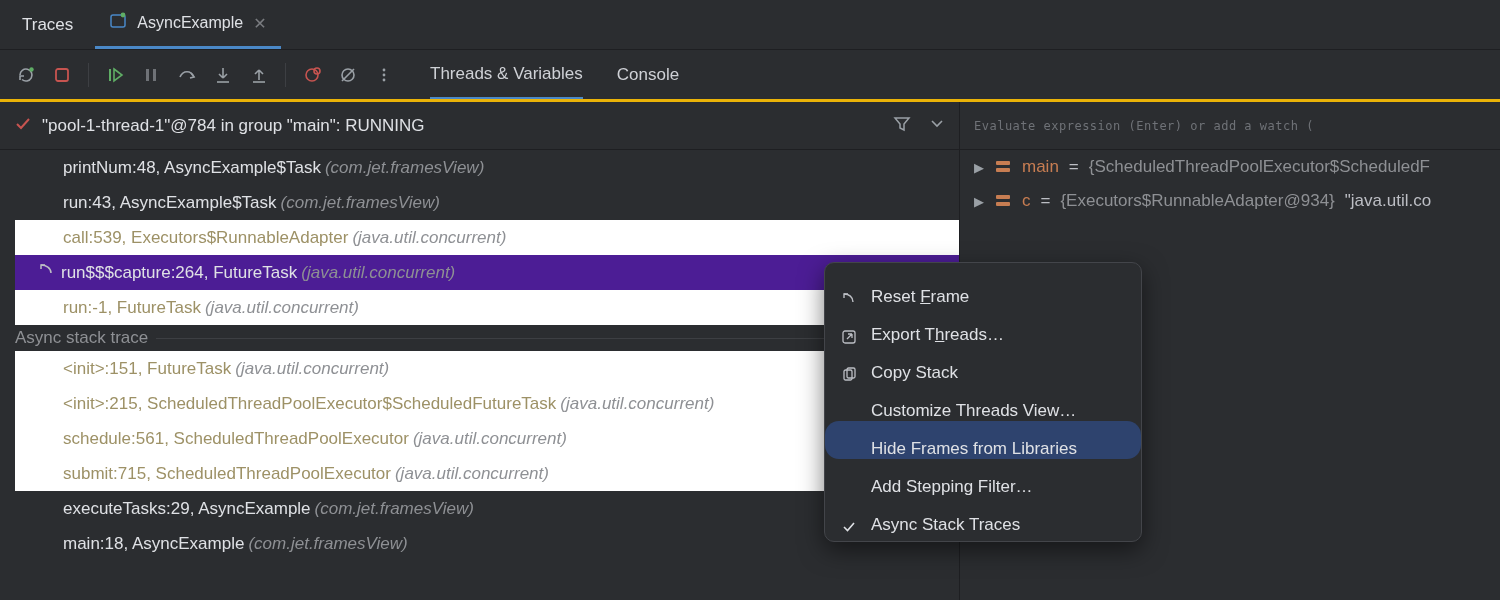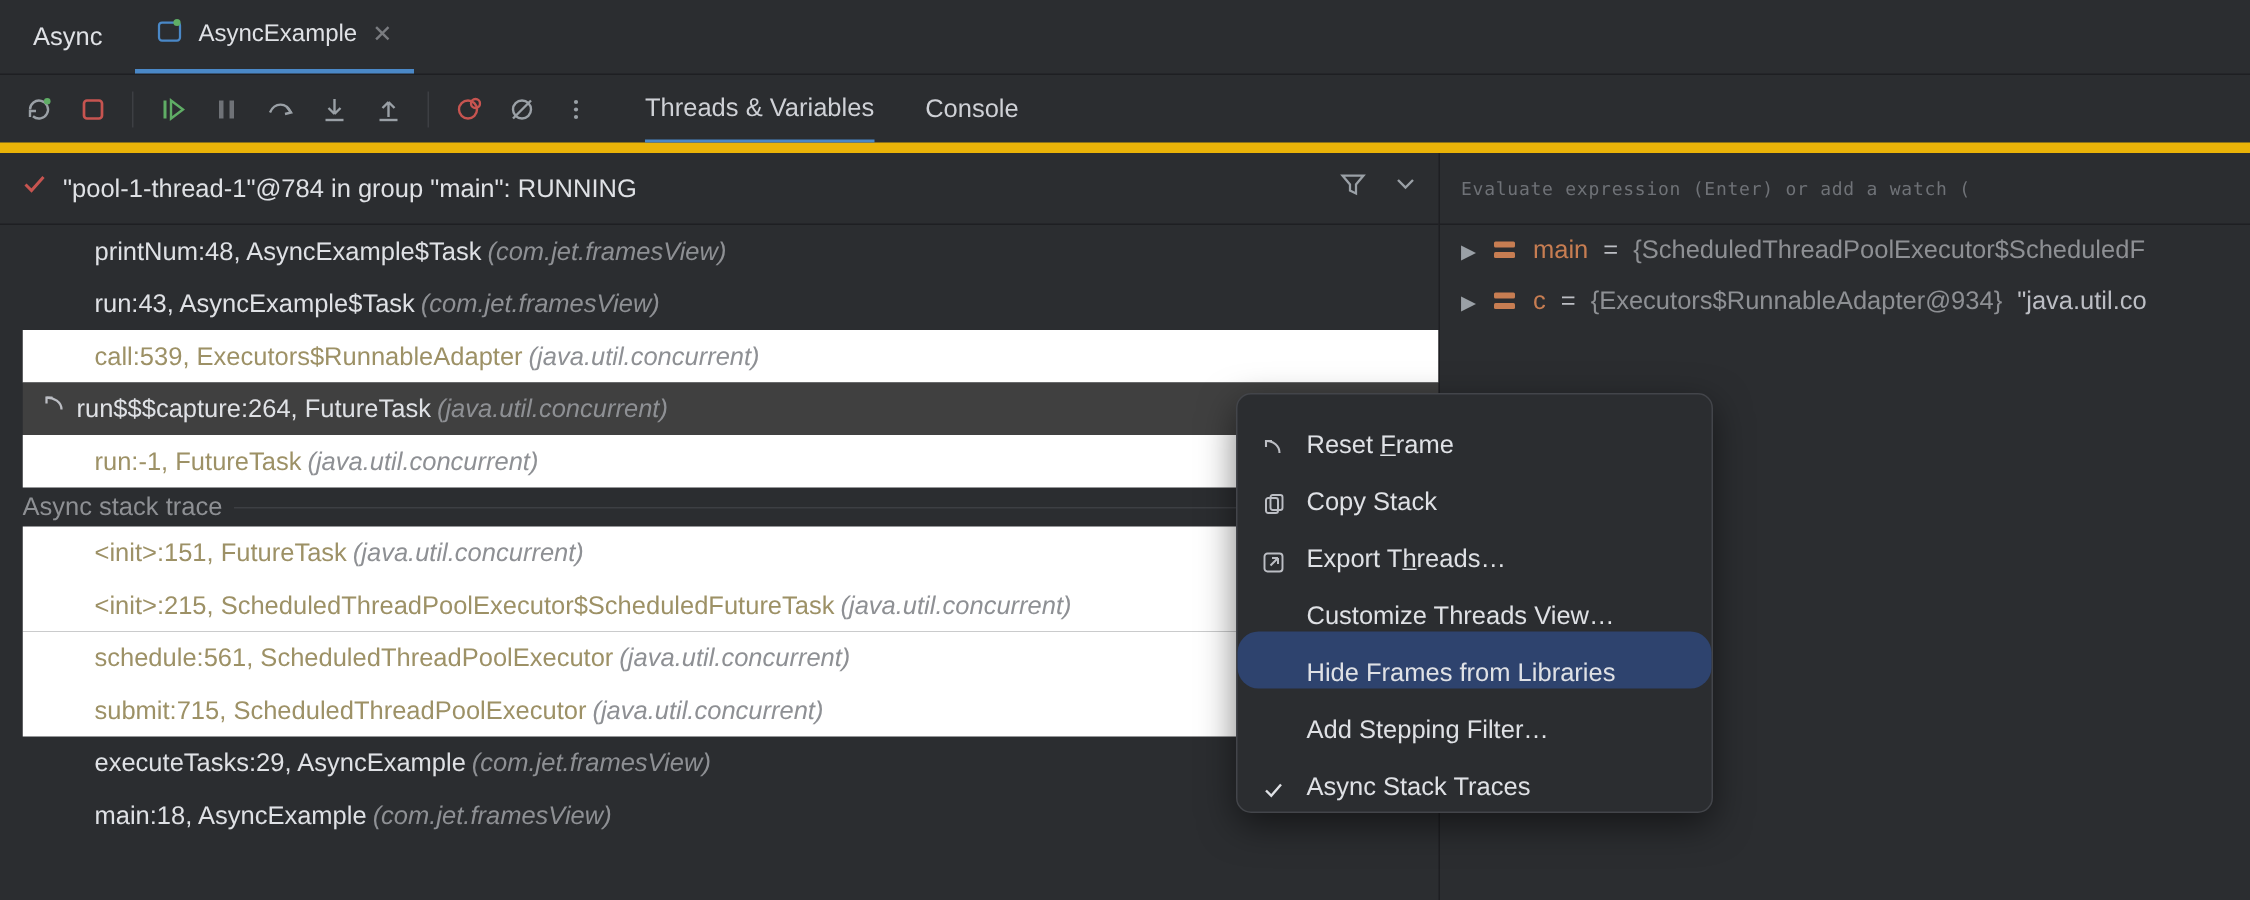--- a/index.html
+++ b/index.html
@@ -37,21 +37,21 @@
     border-bottom: 3px solid #4a88c7;
     color: #dfe1e5;
   }
   .tab .close-x { color: #7a7c80; font-size: 16px; }
 
   
   .toolbar {
     display: flex;
     align-items: center;
     height: 52px;
-    border-bottom: 7px solid #eab308;
+    border-bottom: 3px solid #eab308;
     padding: 0 10px;
     gap: 4px;
   }
   .toolbar .sep { width:1px; height:24px; background:#3d3f43; margin:0 6px;}
   .tb-btn {
     width: 32px; height: 32px;
     display:flex; align-items:center; justify-content:center;
     color:#9aa0a6;
   }
   .tb-btn svg { display:block; }
@@ -88,21 +88,21 @@
 
   .frames-list { flex:1; overflow:hidden;margin-left:15px; }
   .frame-row {
     display:flex; align-items:center;
     height:35px;
     padding-left:48px;
     font-size:17px;
     white-space:nowrap;
   }
   .frame-row.lib { background:#ffffff; }
-  .frame-row.selected { background:#404040; padding-left:12px; }
+  .frame-row.selected { background:#4c1d95; padding-left:22px; }
   .frame-row .reset-ic { margin-right:6px; color:#bcbec4; }
   .frame-row .meth { color:#dfe1e5; }
   .frame-row.lib .meth { color:#9d9166; }
   .frame-row .pkg { color:#8e9094; font-style:italic; margin-left:4px; }
 
   .vars-panel {
     flex:1; display:flex; flex-direction:column;
   }
   .eval-row {
     height:48px; border-bottom:1px solid #1e1f22;
@@ -147,21 +147,21 @@
     display:flex; align-items:center; height:26px; font-size:17px; color:#8e9094;
   }
   .group-label-row .txt { padding-right:8px;text-align:right; }
   .group-label-row .line { flex:1; height:1px; background:#3d3f43; }
 
 </style>
 </head>
 <body>
 
 <div class="top-tabs">
-  <div class="label">Async</div>
+  <div class="label">Traces</div>
   <div class="tab">
     <span>
       <svg width="18" height="18" viewBox="0 0 18 18">
           <rect x="2" y="3" width="14" height="12" rx="2" fill="none" stroke="#4a88c7" stroke-width="1.5"></rect>
           <circle cx="14" cy="3" r="2.4" fill="#5fad65"></circle>
         </svg>
     </span>
     <span>AsyncExample</span>
     <span class="close-x">✕</span>
   </div>
@@ -358,34 +358,34 @@
       <svg width="16" height="16" viewBox="0 0 16 16">
           <path d="M7 3H3v4" fill="none" stroke="#bcbec4" stroke-width="1.4"></path>
           <path d="M3 3c5 0 9 3 9 8" fill="none" stroke="#bcbec4" stroke-width="1.4"></path>
         </svg>
     </span>
     <span><span>Reset <span class="u">F</span>rame</span></span>
   </div>
   <div class="menu-item">
     <span class="ic">
       <svg width="16" height="16" viewBox="0 0 16 16">
+          <rect x="2" y="2" width="12" height="12" rx="2" fill="none" stroke="#bcbec4" stroke-width="1.3"></rect>
+          <path d="M6 10l5-5m0 0H7m4 0v4" fill="none" stroke="#bcbec4" stroke-width="1.3"></path>
+        </svg>
+    </span>
+    <span>Export T<span class="u">h</span>reads…</span>
+  </div>
+  <div class="menu-item">
+    <span class="ic">
+      <svg width="16" height="16" viewBox="0 0 16 16">
           <rect x="3" y="3" width="8" height="10" rx="1.5" fill="none" stroke="#bcbec4" stroke-width="1.3"></rect>
           <rect x="6" y="1" width="8" height="10" rx="1.5" fill="none" stroke="#bcbec4" stroke-width="1.3"></rect>
         </svg>
     </span>
     <span>Copy Stack</span>
-  </div>
-  <div class="menu-item">
-    <span class="ic">
-      <svg width="16" height="16" viewBox="0 0 16 16">
-          <rect x="2" y="2" width="12" height="12" rx="2" fill="none" stroke="#bcbec4" stroke-width="1.3"></rect>
-          <path d="M6 10l5-5m0 0H7m4 0v4" fill="none" stroke="#bcbec4" stroke-width="1.3"></path>
-        </svg>
-    </span>
-    <span>Export T<span class="u">h</span>reads…</span>
   </div>
   <div class="menu-item">
     <span class="ic"></span>
     <span>Customize Threads View…</span>
   </div>
   <div class="menu-item selected">
     <span class="ic"></span>
     <span>Hide Frames from Libraries</span>
   </div>
   <div class="menu-item">

